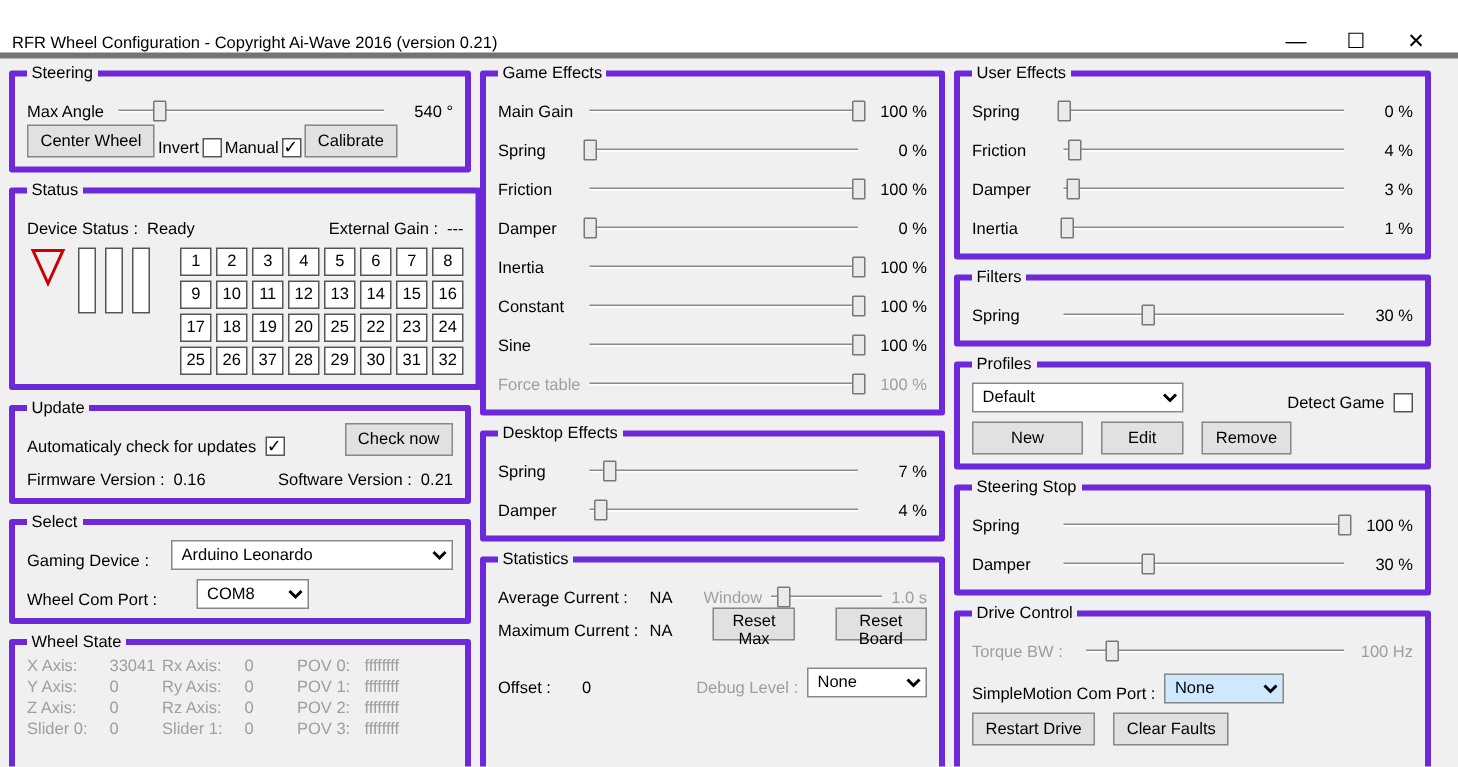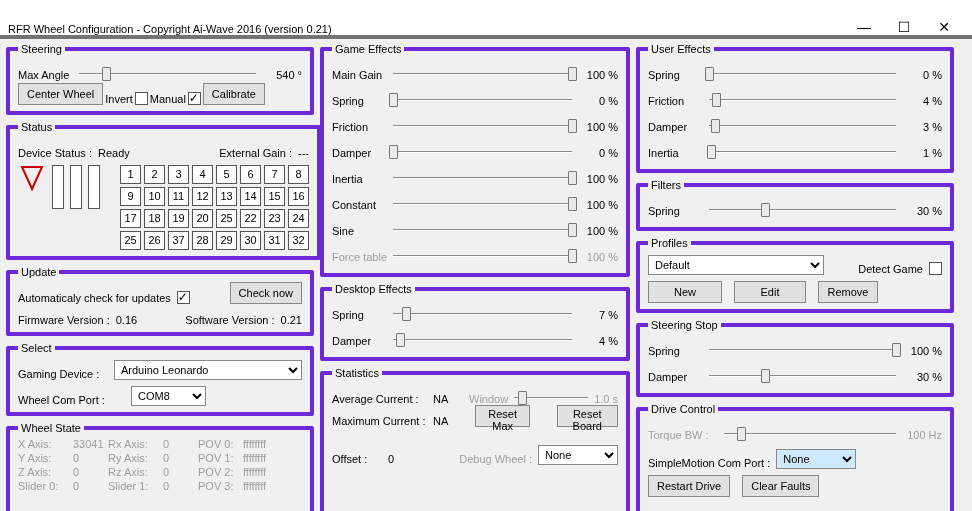--- a/index.html
+++ b/index.html
@@ -288,21 +288,21 @@
         <span style="min-width:30px">NA</span>
         <span style="flex:1"></span>
         <button>Reset Max</button>
         <span style="width:20px"></span>
         <button>Reset Board</button>
       </div>
       <div class="row" style="margin-top:16px;">
         <span style="min-width:50px">Offset :</span>
         <span>0</span>
         <span style="flex:1"></span>
-        <span class="disabled">Debug Wheel :</span>
+        <span class="disabled">Debug Level :</span>
         <select class="combo" style="width:80px"><option>None</option></select>
       </div>
     </fieldset>
   </div>
 
   <div class="col col3">
     <fieldset class="slider-group">
       <legend>User Effects</legend>
       <div id="ue-list">
           <div class="row">
@@ -345,28 +345,28 @@
               <div class="slider-thumb" style="left: 30%;"></div>
             </div>
             <span class="val">30 %</span>
           </div>
         </div>
     </fieldset>
 
     <fieldset>
       <legend>Profiles</legend>
       <div class="row">
-        <select class="combo" style="width:176px"><option>Default</option></select>
+        <select class="combo" style="width:141px"><option>Default</option></select>
         <span style="flex:1"></span>
         <span>Detect Game</span>
         <span class="chk"></span>
       </div>
       <div class="row" style="margin-top:6px; gap:12px;">
         <button style="width:74px">New</button>
-        <button style="width:72px">Edit</button>
+        <button style="width:55px">Edit</button>
         <button style="width:60px">Remove</button>
       </div>
     </fieldset>
 
     <fieldset class="slider-group">
       <legend>Steering Stop</legend>
       <div id="ss-list">
           <div class="row">
             <span class="lbl">Spring</span>
             <div class="slider-track">

